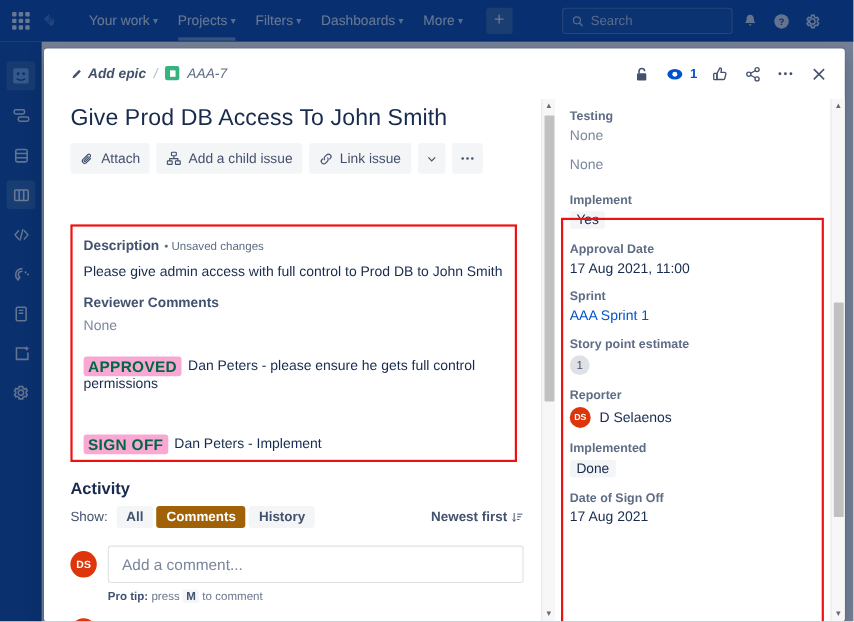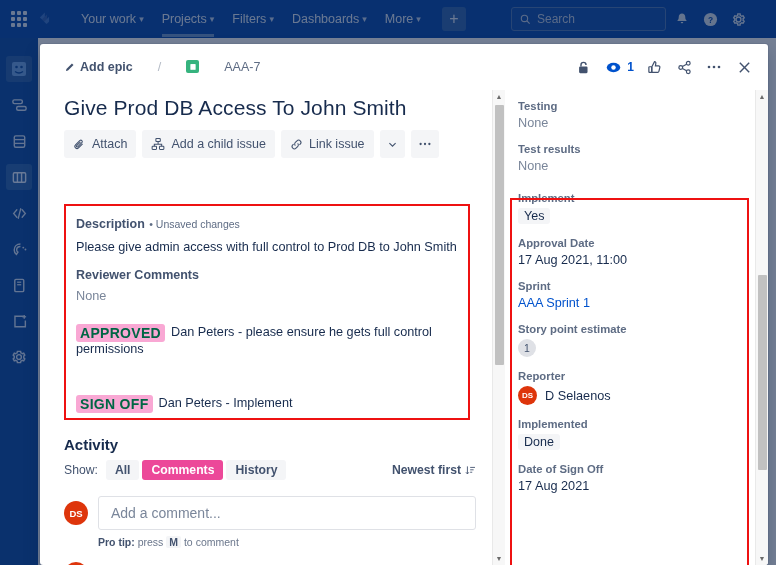--- a/index.html
+++ b/index.html
@@ -69,21 +69,21 @@
 
   
   .modal {
     position: absolute; left: 40px; top: 44px; width: 728px; height: 521px;
     background: #fff; border-radius: 3px; box-shadow: 0 0 0 1px rgba(9,30,66,.08), 0 8px 16px rgba(9,30,66,.25);
     overflow: hidden; display: flex; flex-direction: column;
   }
   .modal-head {
     height: 46px; display: flex; align-items: center; padding: 0 14px 0 24px; flex: none;
   }
-  .breadcrumb { display: flex; align-items: flex-start; gap: 25px; font-size: 12.5px; color: #5e6c84; }
+  .breadcrumb { display: flex; align-items: flex-start; gap: 7px; font-size: 12.5px; color: #5e6c84; font-style: italic; }
   .bc-addepic { display:flex; align-items:center; gap:5px; color:#42526e; font-weight: 600; }
   .bc-sep { color: #b3bac5; }
   .story-ico { width: 13px; height: 13px; background:#36b37e; border-radius:2px;
     display:flex; align-items:center; justify-content:center; }
   .bc-key { color:#5e6c84; }
   .head-actions { margin-left:auto; display:flex; align-items:center; gap: 10px; color:#42526e; }
   .watch-wrap { display:flex; align-items:center; gap:4px; color:#0052cc; font-size:12px; font-weight:600; }
   .hact { width: 20px; height:20px; display:flex; align-items:center; justify-content:center; }
 
   .modal-body { display:flex; flex: 1 1 auto; min-height: 0; }
@@ -130,21 +130,21 @@
     letter-spacing:.3px; padding: 1px 4px; border-radius:3px; vertical-align:middle;
   }
   .approved-line { margin-top: 7px; font-size: 12.7px; color:#172b4d; }
   .approved-line span.txt { margin-left: 6px; }
 
   .activity-wrap { margin-top: 16px; }
   .act-title { font-size: 15px; color:#172b4d; font-weight:700; }
   .show-row { display:flex; align-items:center; margin-top: 7px; }
   .show-lbl { font-size:12.2px; color:#42526e; margin-right: 8px; }
   .pill { font-size:12.2px; color:#42526e; padding: 3px 9px; border-radius:3px; background:#f4f5f7; margin-right:3px; font-weight:600;}
-  .pill.on { background:#ec4899; color:#fff; }
+  .pill.on { background:#a16207; color:#fff; }
   .newest { margin-left:auto; font-size:12.2px; color:#42526e; font-weight:600; display:flex; align-items:center; gap:4px;}
 
   .comment-row { display:flex; align-items:center; gap:10px; margin-top: 16px; }
   .avatar {
     width: 24px; height:24px; border-radius:50%; background:#de350b; color:#fff;
     font-size:9.5px; font-weight:700; display:flex; align-items:center; justify-content:center; flex:none;
   }
   .comment-input {
     flex: 1 1 auto; height: 34px; border:1px solid #dfe1e6; border-radius:3px;
     display:flex; align-items:center; padding: 0 12px; color:#7a869a; font-size:14px;
@@ -502,21 +502,20 @@
 
       <div class="col-side">
         <div class="side-scroll">
 
           <div class="field">
             <div class="f-label">Testing</div>
             <div class="f-val muted">None</div>
           </div>
 
           <div class="field">
-            <div class="f-label">Test results</div>
             <div class="f-val muted">None</div>
           </div>
 
           <div style="height:6px"></div>
 
           <div class="field">
             <div class="f-label">Implement</div>
             <div class="f-val"><span class="f-chip">Yes</span></div>
           </div>
 

